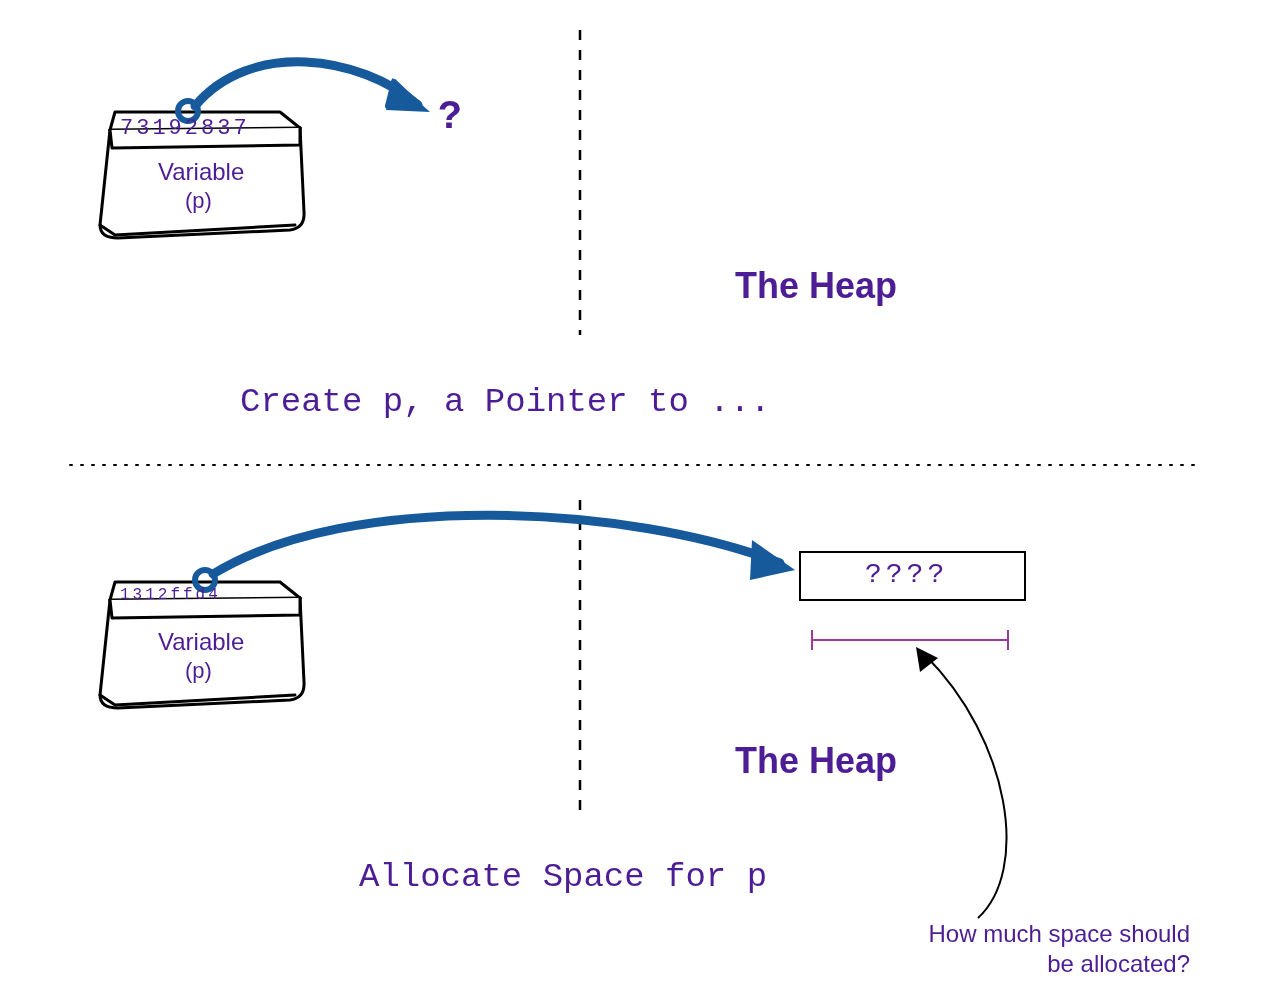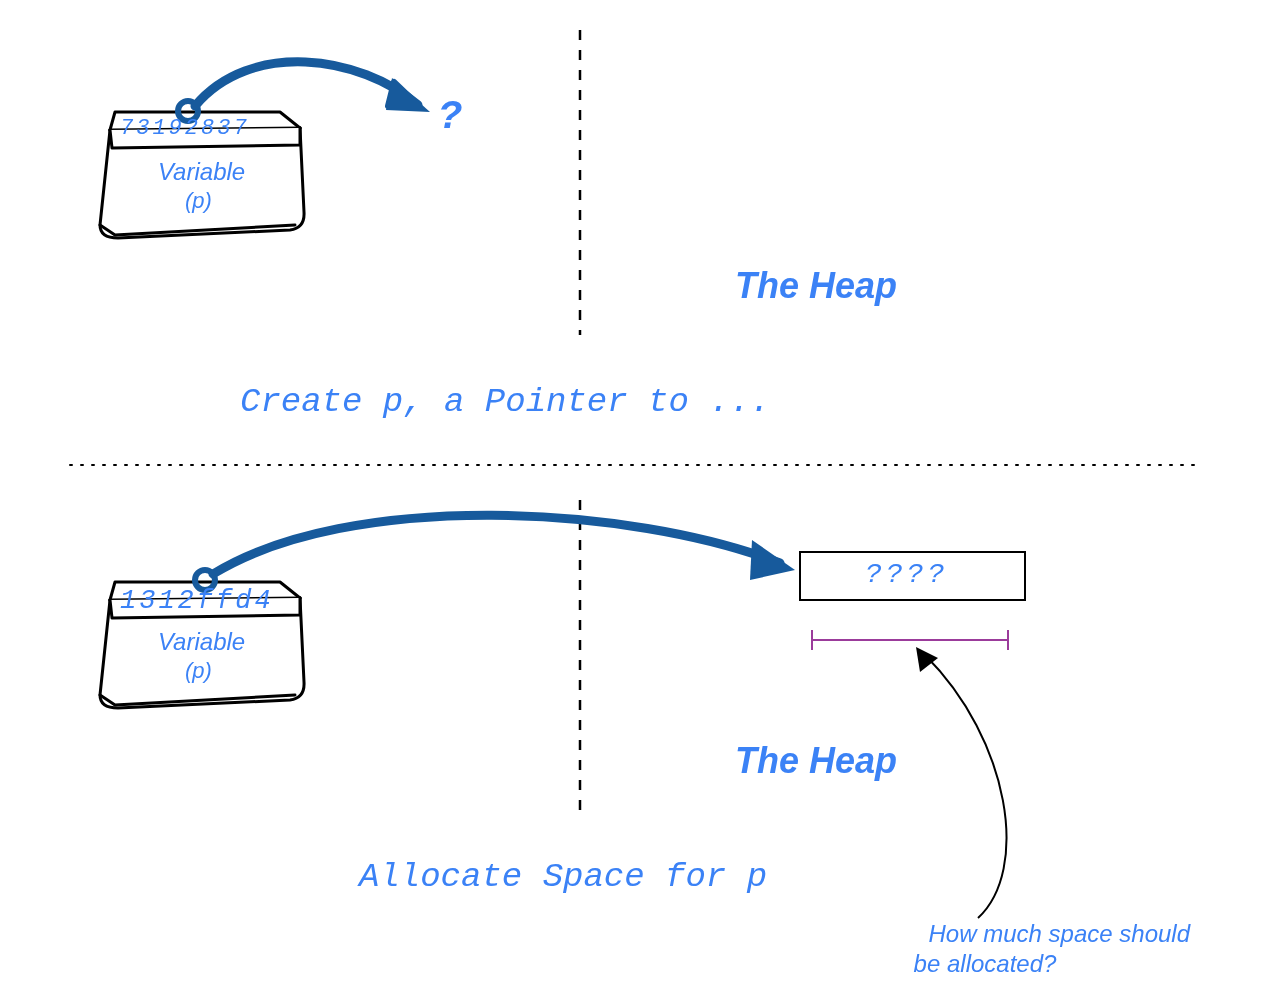--- a/index.html
+++ b/index.html
@@ -5,21 +5,21 @@
     * { margin: 0; padding: 0; box-sizing: border-box; }
     body {
       width: 1281px;
       height: 1007px;
       background: #ffffff;
       position: relative;
       font-family: "Comic Sans MS", "Chalkboard SE", sans-serif;
     }
     .mono { font-family: "Courier New", Courier, monospace; }
     svg { position: absolute; top: 0; left: 0; }
-    .label { position: absolute; color: #3b82f6; font-style: italic; }
+    .label { position: absolute; color: #4c1d95; }
   </style>
 </head>
 <body>
 
 <svg width="1281" height="1007" viewBox="0 0 1281 1007">
 
   <line x1="580" y1="30" x2="580" y2="335" stroke="#000" stroke-width="2.5" stroke-dasharray="10 10"></line>
 
   <g stroke="#000" stroke-width="3" fill="none" stroke-linejoin="round" stroke-linecap="round">
 
@@ -73,25 +73,25 @@
 
 <div class="label" style="left:158px; top:158px; font-size:24px;">Variable</div>
 <div class="label" style="left:185px; top:188px; font-size:22px;">(p)</div>
 
 <div class="label mono" style="left:438px; top:95px; font-size:40px; font-weight:bold;">?</div>
 
 <div class="label" style="left:735px; top:265px; font-size:36px; font-weight:bold;">The Heap</div>
 
 <div class="label mono" style="left:240px; top:383px; font-size:34px;">Create p, a Pointer to ...</div>
 
-<div class="label mono" style="left:120px; top:586px; font-size:27px; letter-spacing:3px;">1312ffd4</div>
+<div class="label mono" style="left:120px; top:586px; font-size:16px; letter-spacing:3px;">1312ffd4</div>
 
 <div class="label" style="left:158px; top:628px; font-size:24px;">Variable</div>
 <div class="label" style="left:185px; top:658px; font-size:22px;">(p)</div>
 
 <div class="label mono" style="left:865px; top:559px; font-size:28px; letter-spacing:4px;">????</div>
 
 <div class="label" style="left:735px; top:740px; font-size:36px; font-weight:bold;">The Heap</div>
 
 <div class="label mono" style="left:315px; top:858px; font-size:34px;margin-left:44px;">Allocate Space for p</div>
 
 <div class="label" style="left:860px; top:920px; font-size:24px; text-align:right; width:330px;">How much space should</div>
-<div class="label" style="left:820px; top:950px; font-size:24px; text-align:center; width:330px;">be allocated?</div>
+<div class="label" style="left:860px; top:950px; font-size:24px; text-align:right; width:330px;">be allocated?</div>
 
 </body></html>

